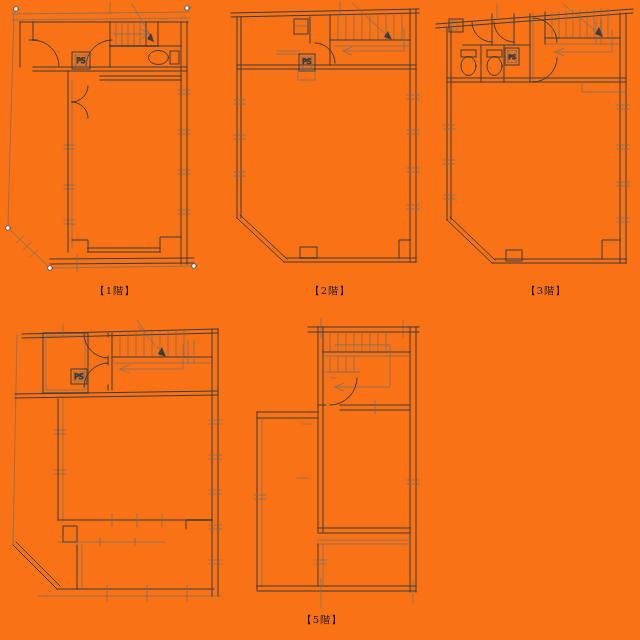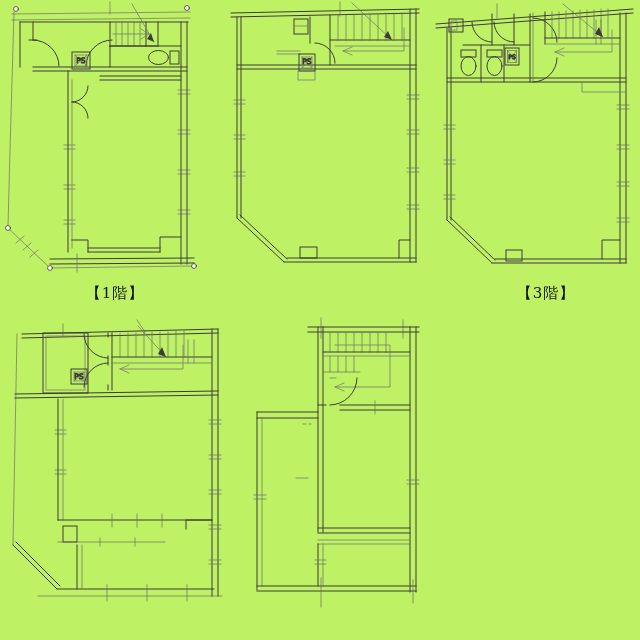--- a/index.html
+++ b/index.html
@@ -1,19 +1,19 @@
 <!DOCTYPE html>
 <html><head>
 <meta charset="utf-8">
 <style>
   html,body { margin:0; padding:0; background:#ffffff; }
-  .sheet { position:relative; width:640px; height:640px; background:#bef264;
+  .sheet { position:relative; width:640px; height:640px; background:#f97316;
            font-family:"DejaVu Serif", serif; overflow:hidden;text-decoration:underline; }
   .plan { position:absolute; display:block; overflow:visible; }
-  .flabel { position:absolute; width:120px; text-align:center; font-size:15px;
+  .flabel { position:absolute; width:120px; text-align:center; font-size:10px;
             color:#141414; letter-spacing:1px; white-space:nowrap; }
   
   .s  { fill:none; stroke:#3c3c3c; stroke-width:1; stroke-linecap:square; }
   .t  { fill:none; stroke:#6f6f6f; stroke-width:0.7; stroke-linecap:square; }
   .f  { fill:#3c3c3c; stroke:none; }
   .mk { fill:#ffffff; stroke:#4a4a4a; stroke-width:0.9; }
   text.ps { font-family:"DejaVu Sans", sans-serif; font-size:7.5px; fill:#1e1e1e;
             text-anchor:middle; }
   text.ps-small { font-family:"DejaVu Sans", sans-serif; font-size:6px; fill:#1e1e1e;
             text-anchor:middle; }
@@ -438,15 +438,17 @@
       <line class="t" x1="254" y1="495" x2="266" y2="495"></line>
       <line class="t" x1="254" y1="499" x2="266" y2="499"></line>
       <line class="t" x1="407" y1="480" x2="419" y2="480"></line>
       <line class="t" x1="407" y1="484" x2="419" y2="484"></line>
       <line class="t" x1="315" y1="560" x2="326" y2="560"></line>
       <line class="t" x1="315" y1="564" x2="326" y2="564"></line>
     </g>
   </svg>
 
   <div class="flabel" style="left:55px;top:284px">【1階】</div>
+  <div class="flabel" style="left:270px;top:284px">【2階】</div>
   <div class="flabel" style="left:486px;top:284px">【3階】</div>
+  <div class="flabel" style="left:262px;top:613px">【5階】</div>
 
 </div>
 
 </body></html>

